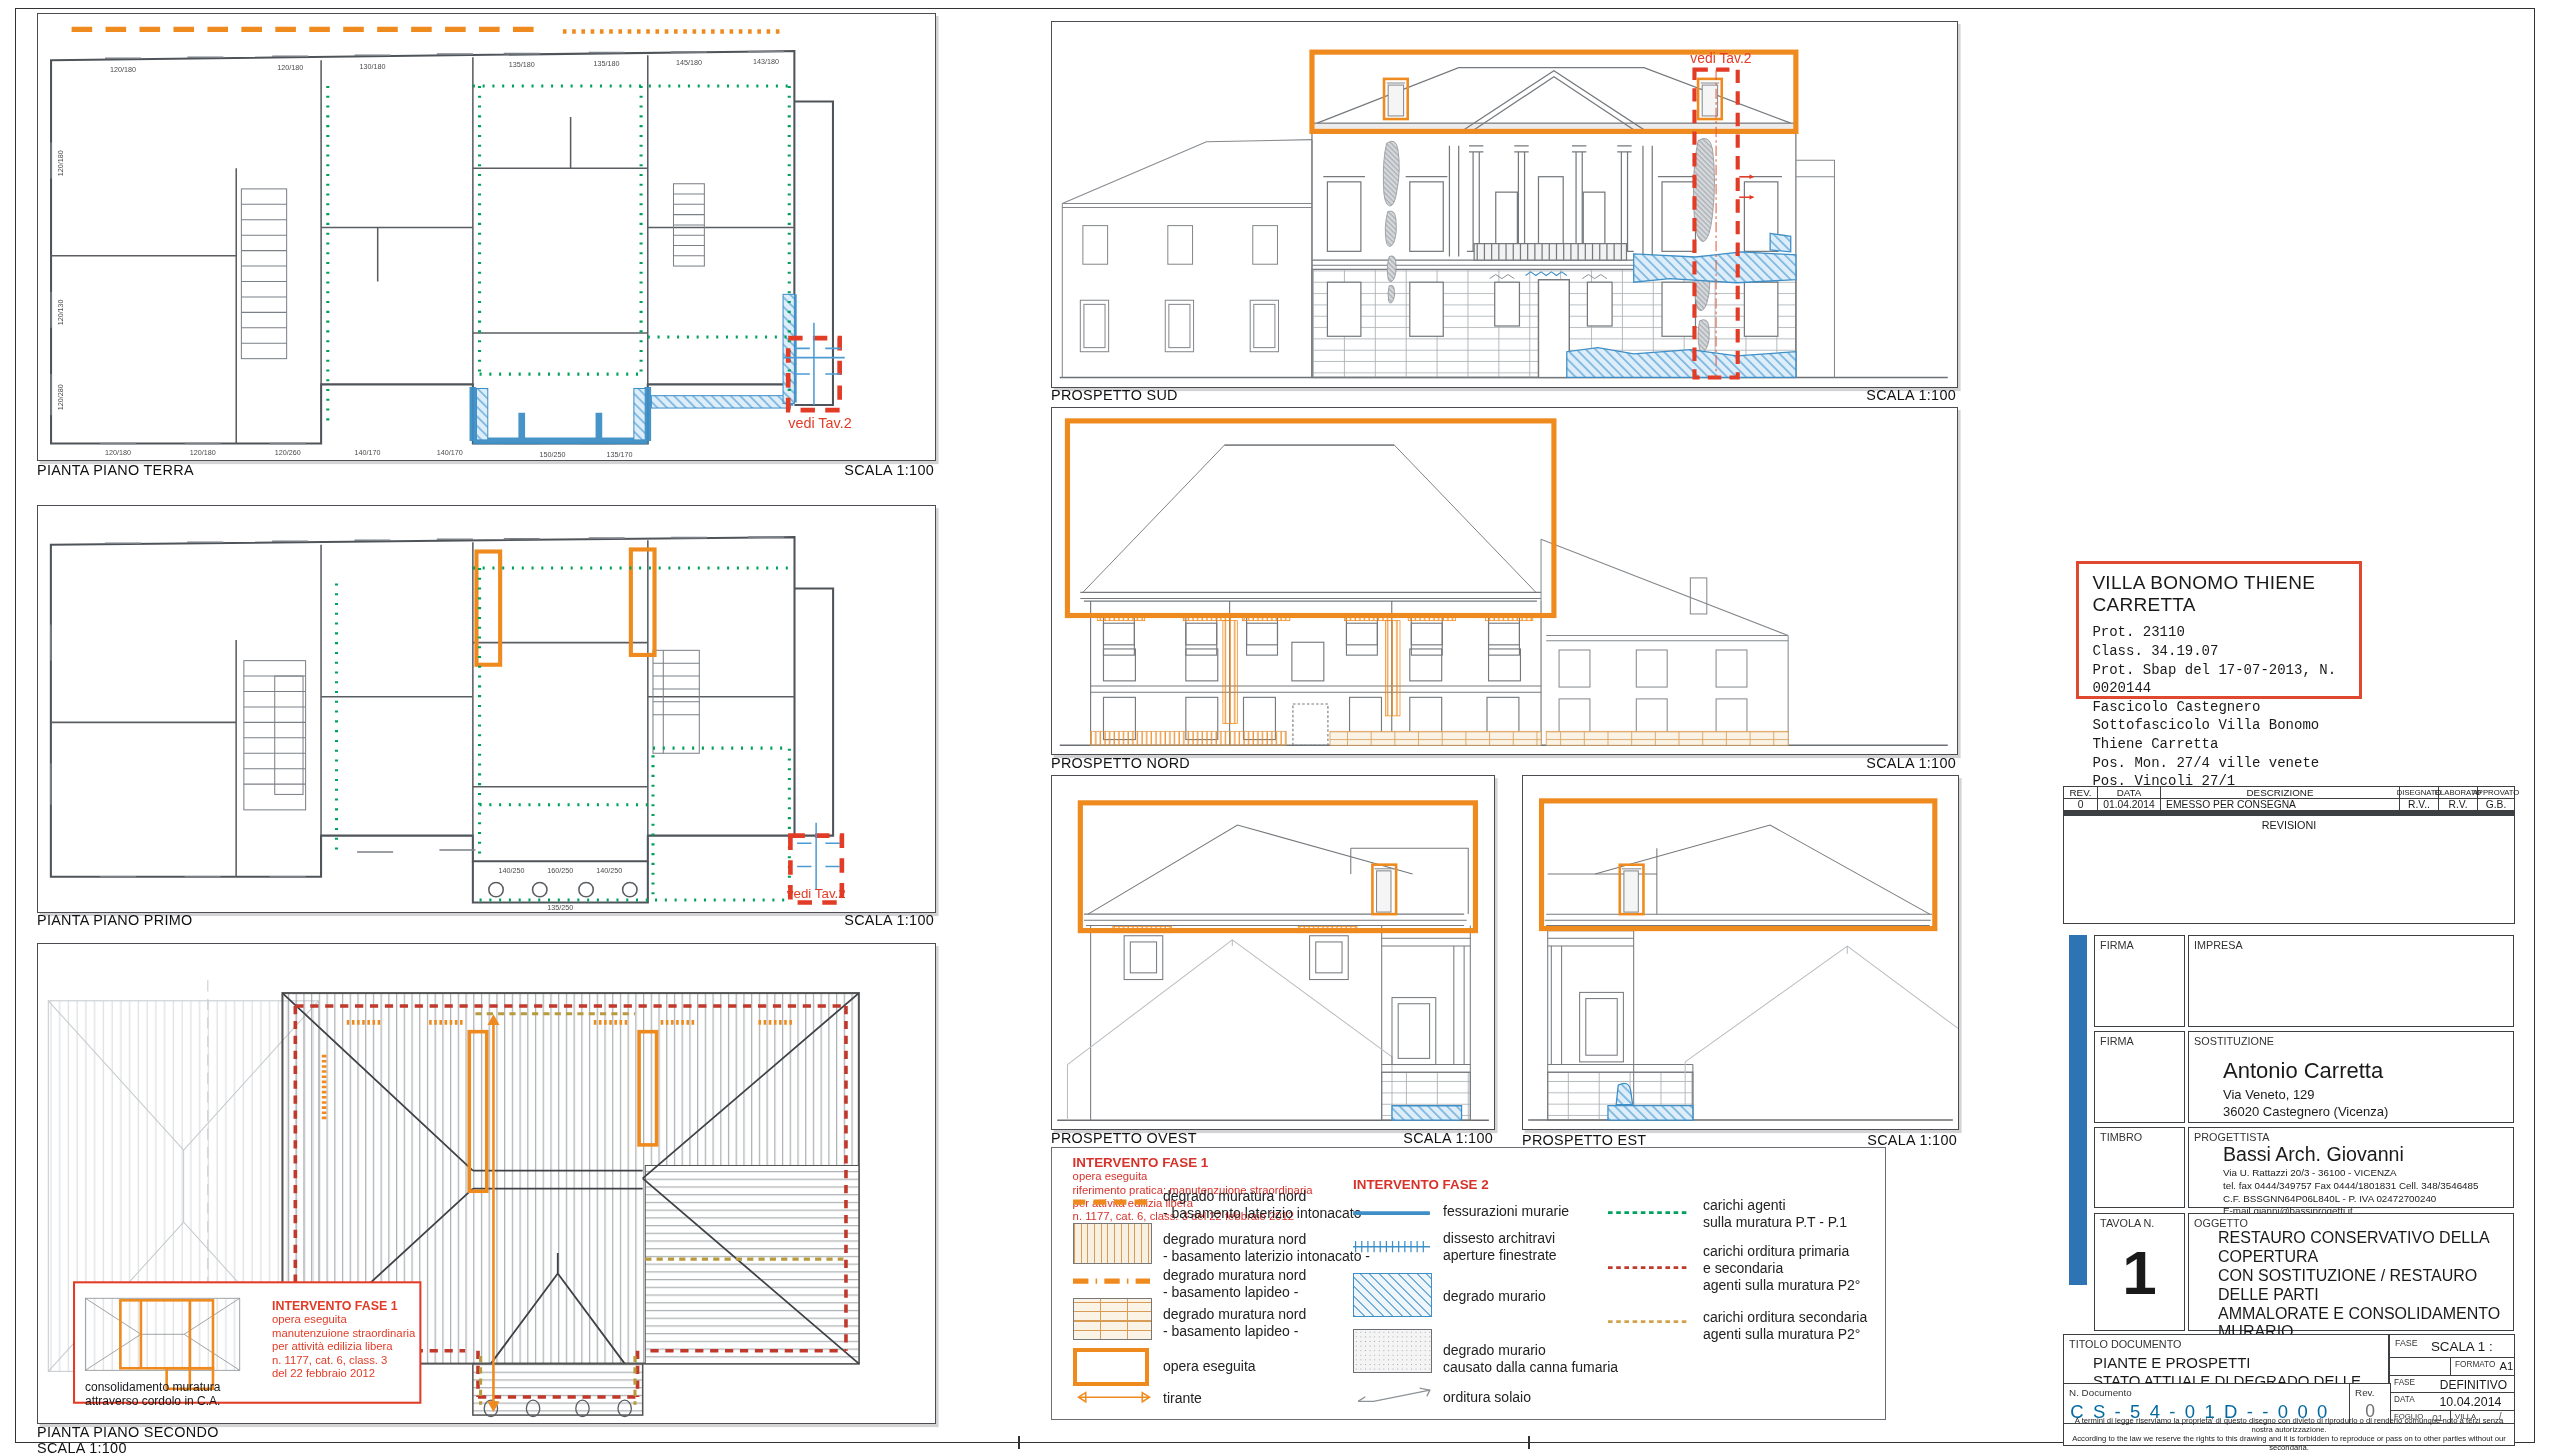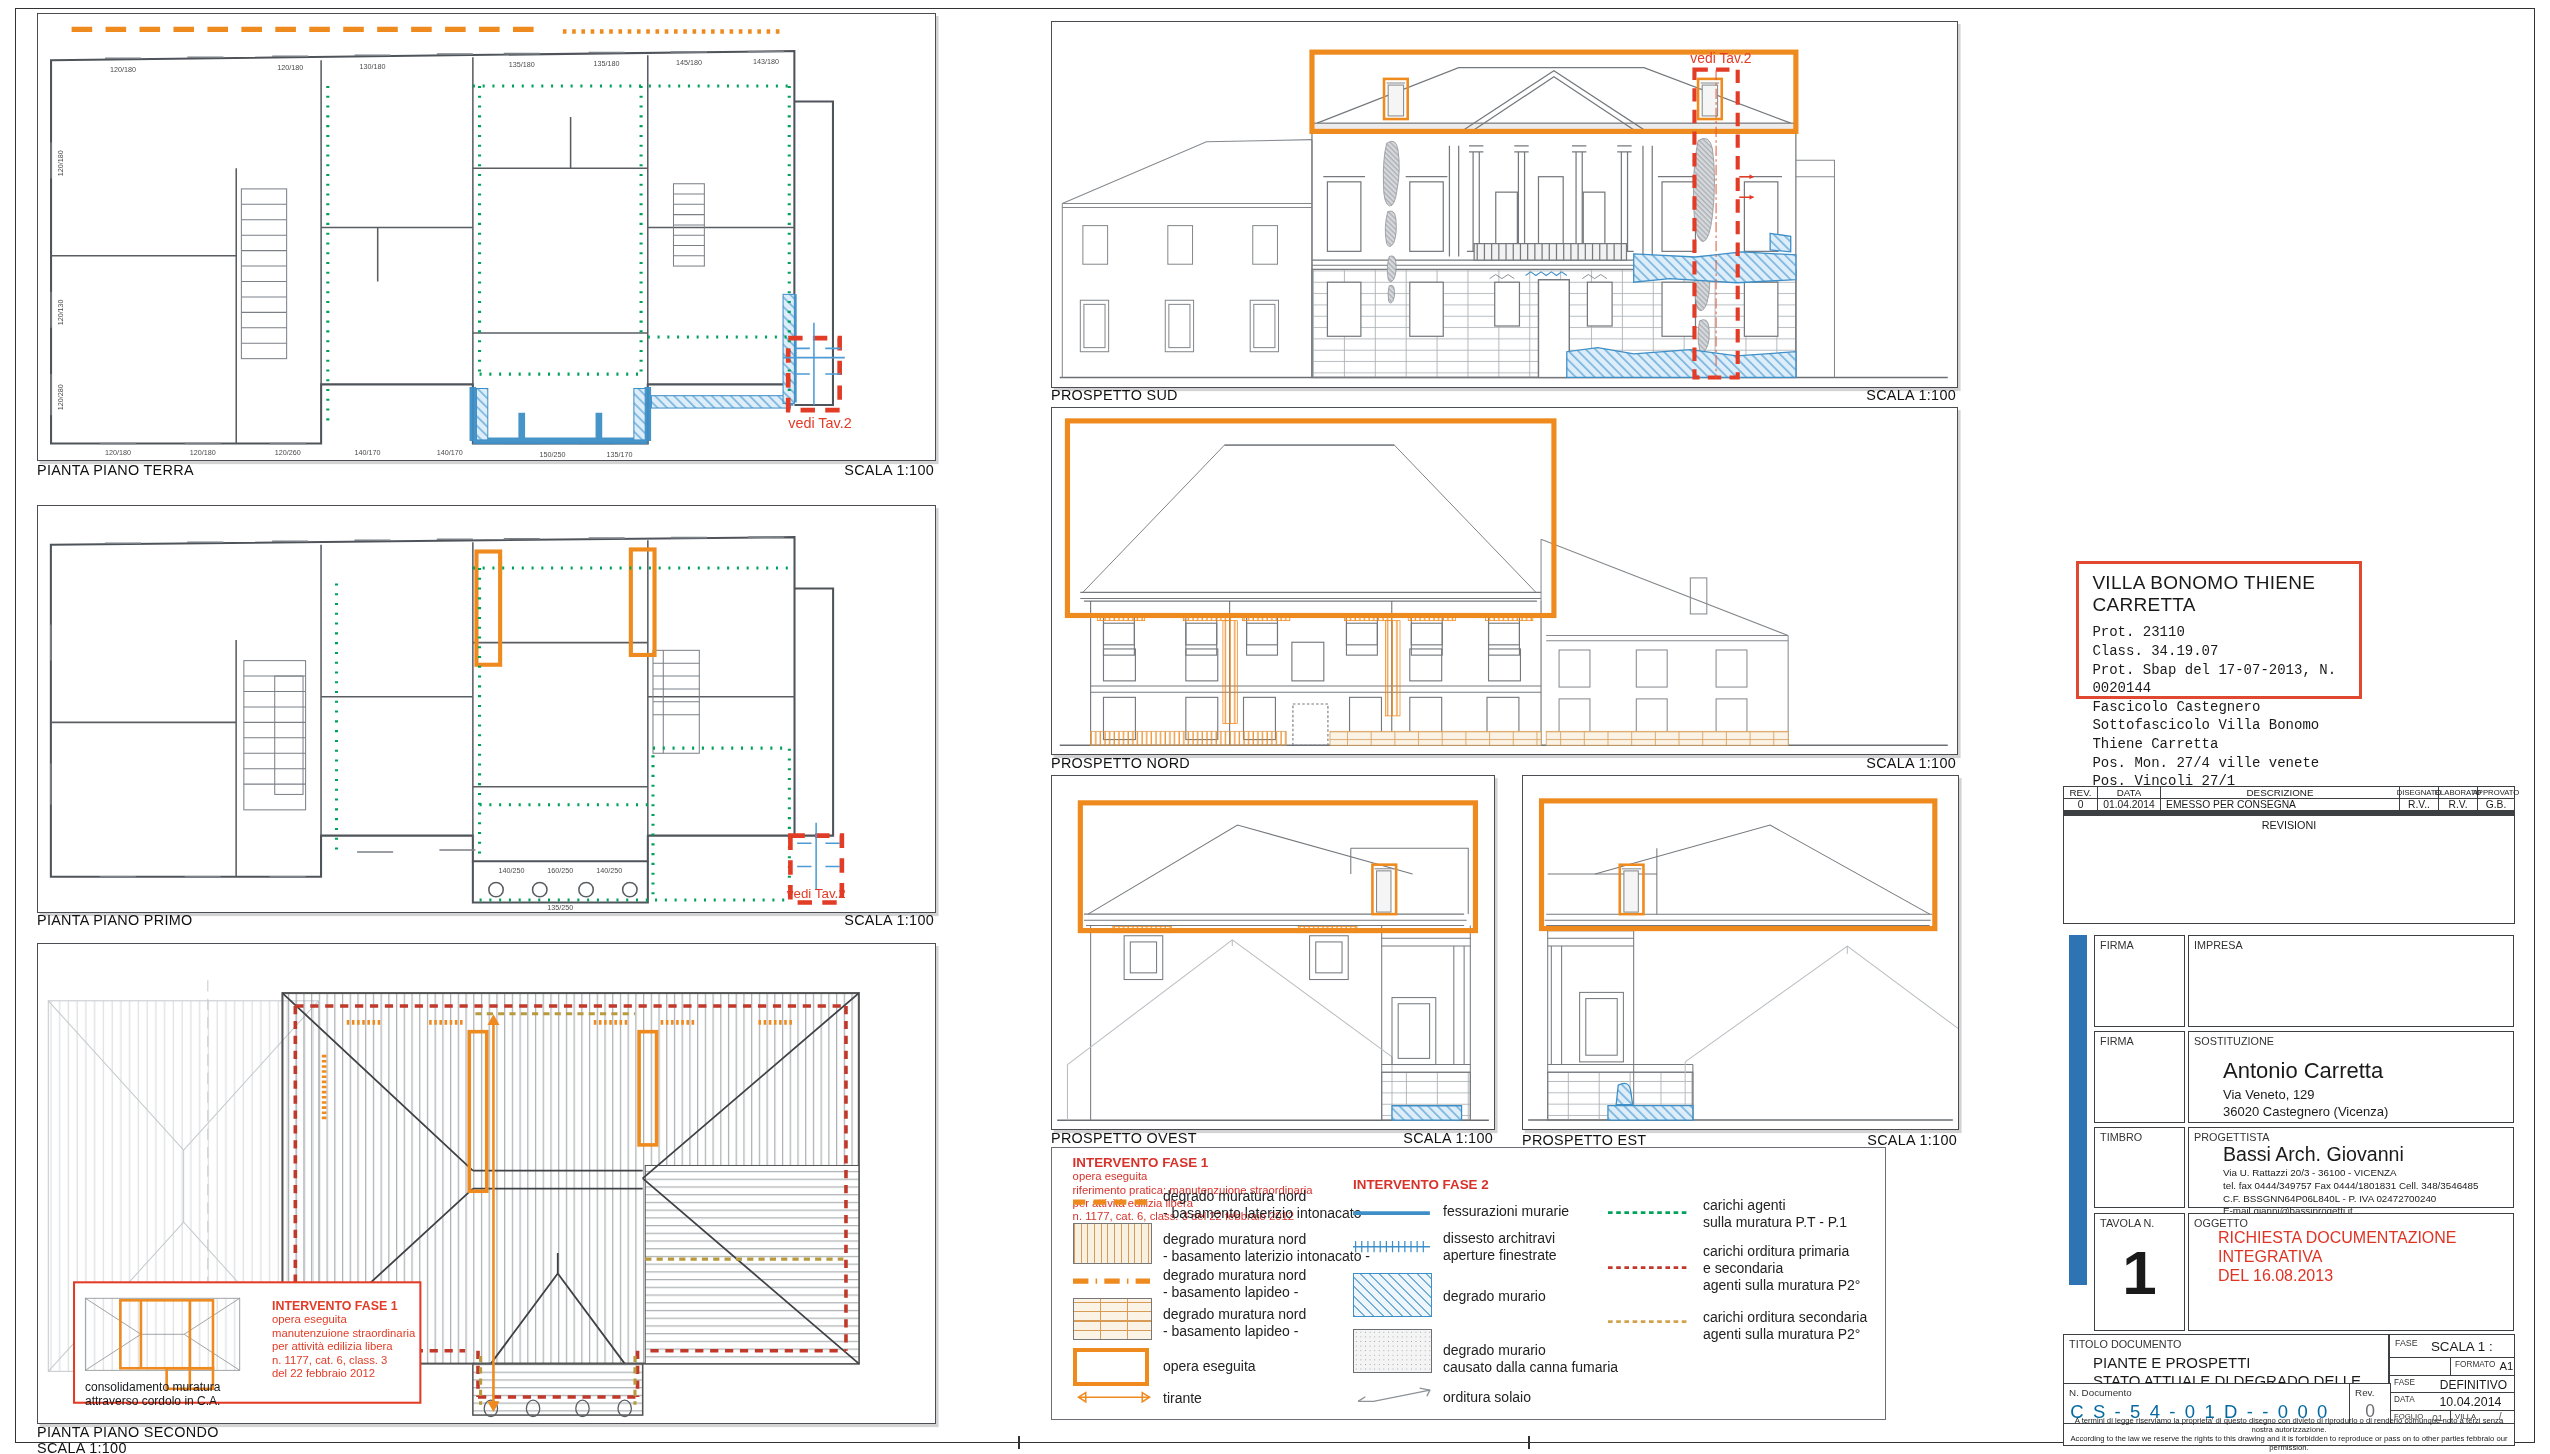--- a/index.html
+++ b/index.html
@@ -737,20 +737,23 @@
 C.F. BSSGNN64P06L840L -  P. IVA 02472700240
 E-mail gianni@bassiprogetti.it</div>
 </div>
 
 <div class="abs tb-cell" style="left:2094px;top:1213px;width:89px;height:116px;">
   <div class="tb-small">TAVOLA  N.</div>
   <div style="font-size:62px;font-weight:bold;text-align:center;margin-top:5.1px;">1</div>
 </div>
 <div class="abs tb-cell" style="left:2188px;top:1213px;width:324px;height:116px;">
   <div class="tb-small" style="padding-bottom:0;">OGGETTO</div>
+  <div class="pre" style="font-size:16px;margin-left:29px;line-height:1.18;">RESTAURO CONSERVATIVO DELLA COPERTURA
+CON SOSTITUZIONE / RESTAURO DELLE PARTI
+AMMALORATE E CONSOLIDAMENTO MURARIO</div>
   <div class="pre" style="font-size:16px;margin-left:29px;line-height:1.18;color:#e03324;">RICHIESTA DOCUMENTAZIONE INTEGRATIVA
 DEL 16.08.2013</div>
 </div>
 
 <div class="abs tb-cell" style="left:2063px;top:1334px;width:324px;height:49px;">
   <div class="tb-small">TITOLO DOCUMENTO</div>
   <div class="pre" style="font-size:15px;margin-left:29px;margin-top:1px;line-height:1.2;">PIANTE  E PROSPETTI
 STATO ATTUALE DI DEGRADO DELLE MURATURE</div>
 </div>
 <div class="abs tb-cell" style="left:2389px;top:1334px;width:124px;height:24px;">
@@ -796,15 +799,15 @@
   <div class="tb-small" style="font-size:9.8px;">N. Documento</div>
   <div style="font-size:18.5px;color:#0369a1;letter-spacing:2.1px;margin-left:6.2px;white-space:nowrap;">C S - 5 4 - 0 1 D - - 0 0 0</div>
   <div class="doc-comb" style="margin:0 6.2px;"></div>
 </div>
 <div class="abs tb-cell" style="left:2349px;top:1383px;width:40px;height:40px;">
   <div class="tb-small" style="font-size:9.8px;">Rev.</div>
   <div style="font-size:17.5px;color:#6b6f73;text-align:center;">0</div>
 </div>
 <div class="abs tb-cell" style="left:2063px;top:1423px;width:450px;height:20.6px;display:flex;flex-direction:column;justify-content:center;">
   <div style="font-size:7.7px;text-align:center;">A termini di legge riserviamo la proprieta' di questo disegno con divieto di riprodurlo o di renderlo comunque noto a terzi senza nostra autorizzazione.</div>
-  <div style="font-size:7.7px;text-align:center;">According to the law we reserve the rights to this drawing and it is forbidden to reproduce or pass on to other parties febbraio our permission.</div>
+  <div style="font-size:7.7px;text-align:center;">According to the law we reserve the rights to this drawing and it is forbidden to reproduce or pass on to other parties without our secondaria.</div>
 </div>
 
 
 </body></html>

